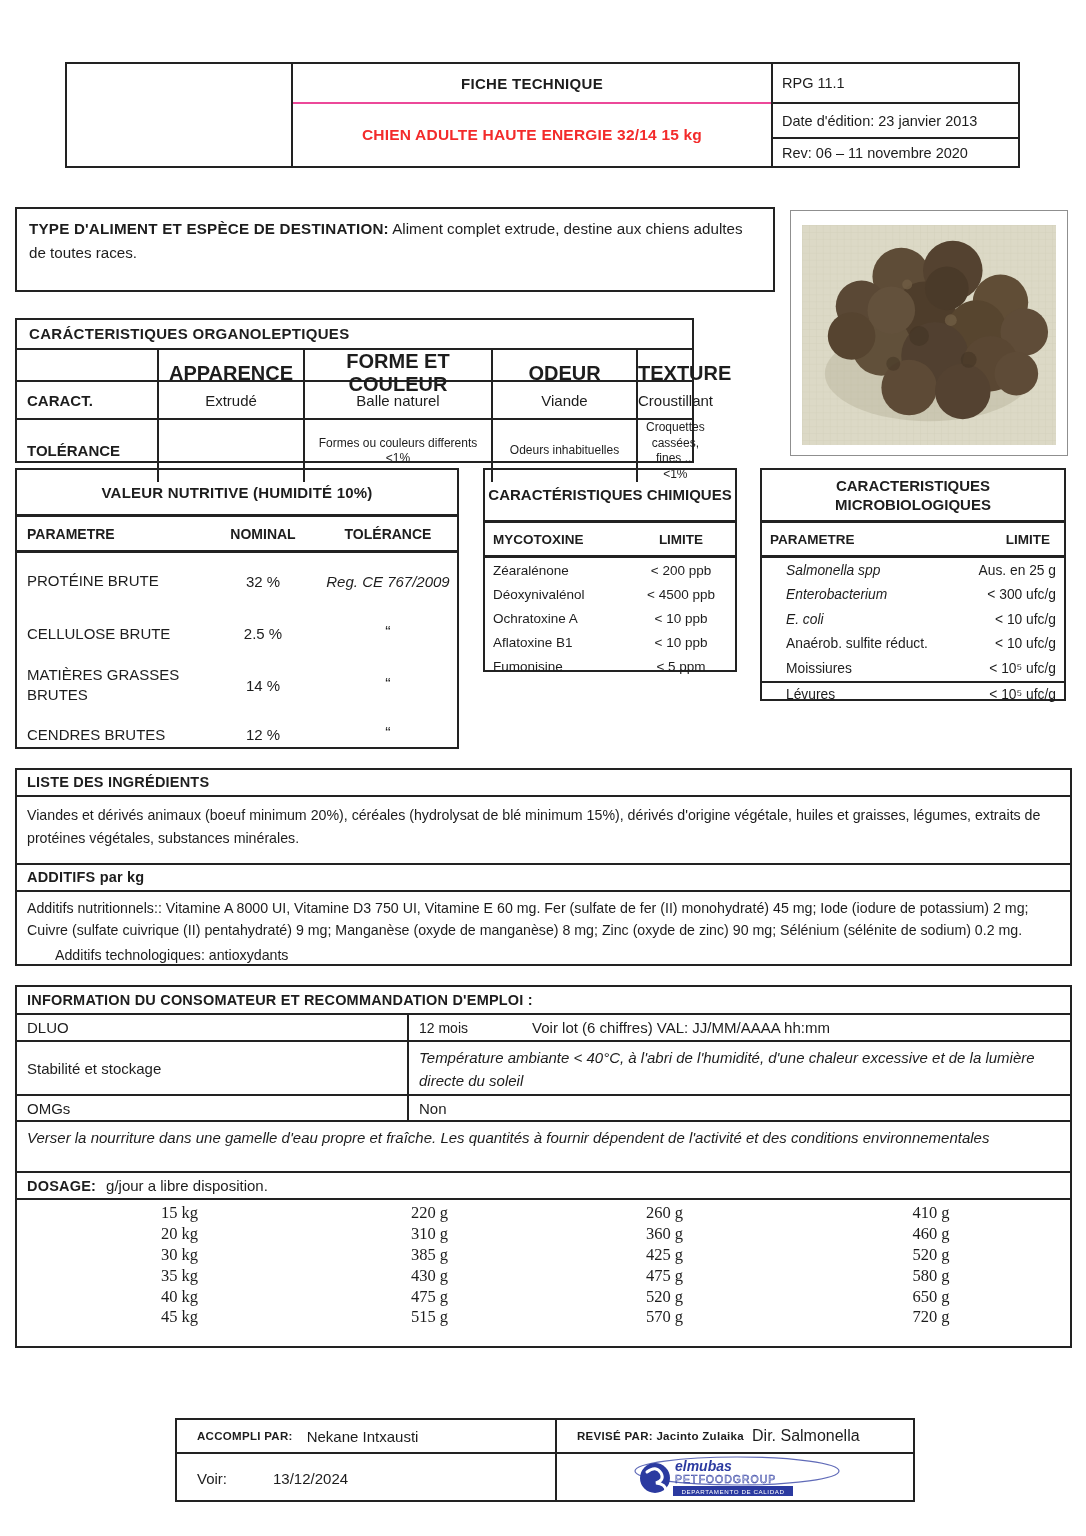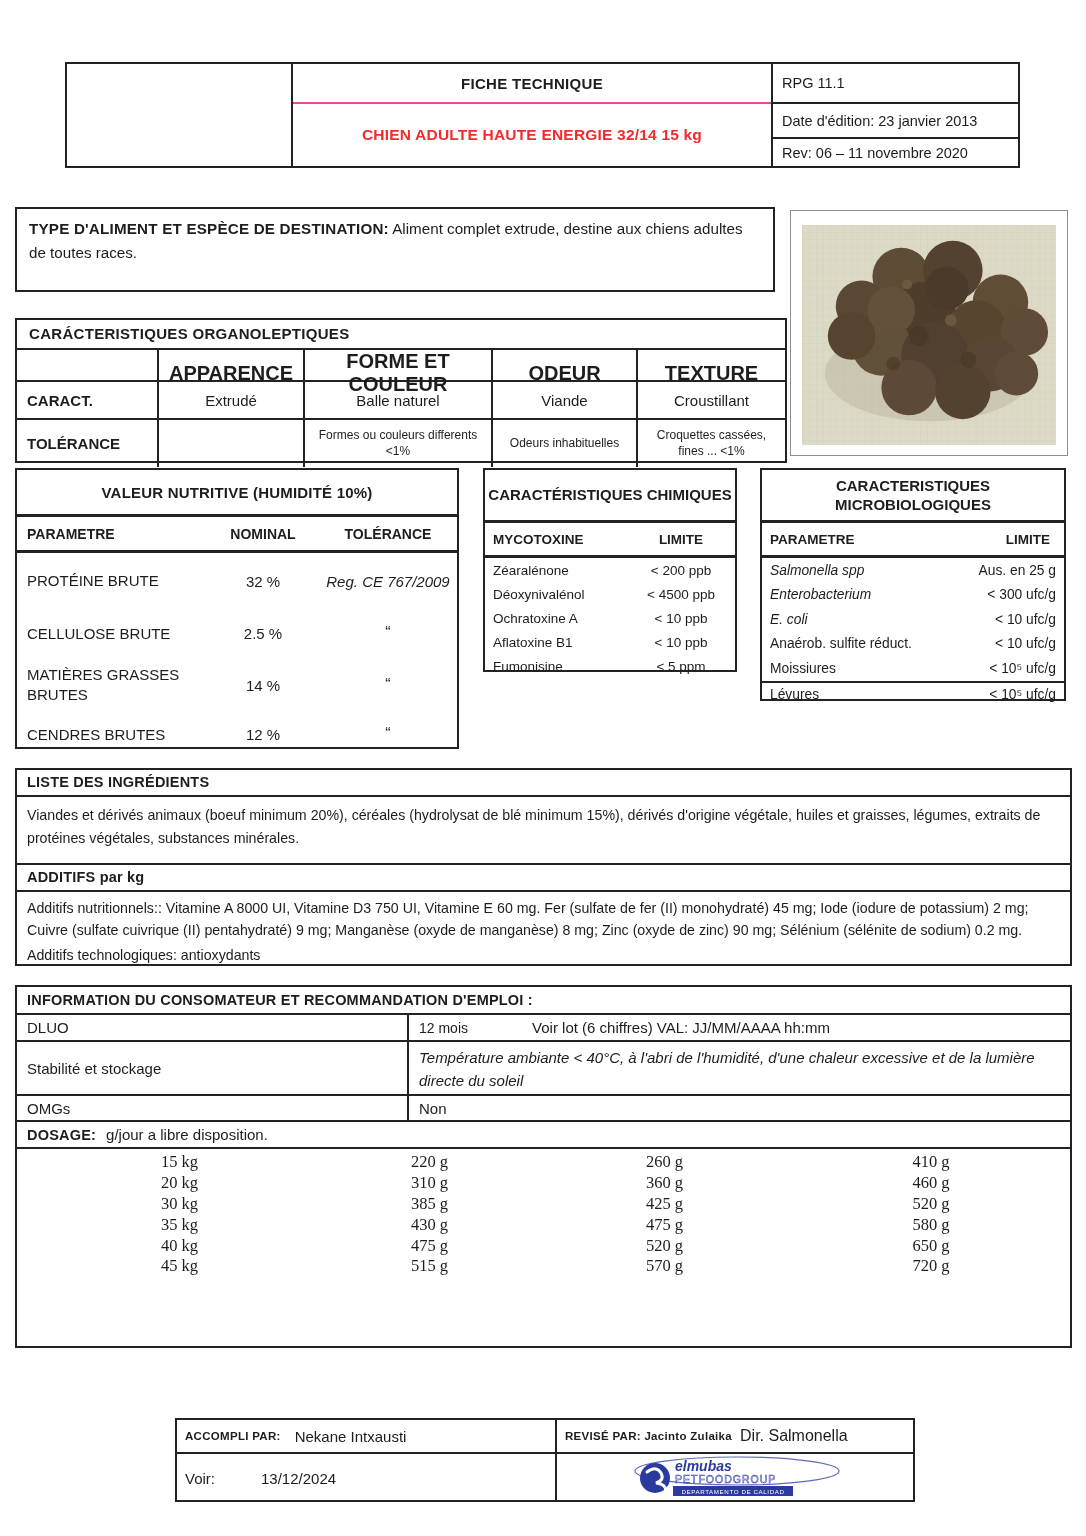--- a/index.html
+++ b/index.html
@@ -21,21 +21,21 @@
 
   
   #type-box{left:15px;top:207px;width:760px;height:85px;padding:8px 12px;font-size:15.2px;line-height:1.55;}
   #type-box b{letter-spacing:.2px;}
 
   
   #kibble-box{left:790px;top:210px;width:278px;height:246px;border:1px solid #8f8f8f;padding:14px 11px 10px 11px;}
   #kibble-box svg{display:block;width:100%;height:100%;}
 
   
-  #org-table{left:15px;top:318px;width:772px;height:145px;font-size:15px;}
+  #org-table{left:15px;top:318px;width:679px;height:145px;font-size:15px;}
   #org-title{height:28px;line-height:28px;padding-left:12px;font-weight:bold;font-size:15px;border-bottom:2px solid #222;letter-spacing:.3px;}
   .org-grid{display:grid;grid-template-columns:140px 146px 188px 145px 1fr;}
   .oc{border-left:2px solid #222;display:flex;align-items:center;justify-content:center;text-align:center;}
   .oc.first{border-left:none;justify-content:flex-start;padding-left:10px;font-weight:bold;}
   #org-head{height:30px;border-bottom:2px solid #222;font-weight:bold;font-size:20px;}
   #org-row1{height:36px;border-bottom:2px solid #222;}
   #org-row2{height:47px;font-size:12px;line-height:1.3;}
   #org-row2 .oc{padding:0 8px;}
   #org-row2 .oc.first{padding-left:10px;font-size:15px;}
 
@@ -62,33 +62,33 @@
   .chem-row{height:24px;font-size:13.5px;}
   .two-grid > div:first-child{padding-left:8px;}
   .two-grid > div:last-child{text-align:center;}
 
   
   #micro-table{left:760px;top:468px;width:306px;height:233px;}
   #micro-title{height:50px;}
   .micro-cols{grid-template-columns:1fr 112px;}
   #micro-head{height:32px;border-bottom:3px solid #222;font-weight:bold;font-size:13.5px;}
   #micro-head > div:last-child{text-align:right;padding-right:14px;}
-  .micro-row{height:24.5px;font-size:13.8px;}
+  .micro-row{height:24.5px;font-size:13.8px;padding-left:16px;}
   .micro-row > div:last-child{text-align:right;padding-right:8px;}
   .micro-row.sep{border-top:2px solid #222;}
   .it{font-style:italic;}
 
   
   #ingr-box{left:15px;top:768px;width:1057px;height:198px;font-size:14.2px;}
   .sec-title{height:25px;line-height:25px;padding-left:10px;font-weight:bold;font-size:14.5px;letter-spacing:.2px;}
   #ingr-title{border-bottom:2px solid #222;}
   #ingr-text{height:66px;padding:7px 10px 0 10px;line-height:1.6;box-sizing:border-box;}
   #addit-title{border-top:2px solid #222;border-bottom:2px solid #222;}
   #addit-text{padding:5px 10px 0 10px;line-height:1.55;}
-  #addit-text .p2{margin-top:3px;}
+  #addit-text .p2{margin-top:3px;margin-left:28px;}
 
   
   #info-box{left:15px;top:985px;width:1057px;height:363px;font-size:15px;}
   #info-title{height:26px;line-height:26px;padding-left:10px;font-weight:bold;font-size:14.5px;border-bottom:2px solid #222;letter-spacing:.2px;}
   .irow{display:flex;border-bottom:2px solid #222;box-sizing:border-box;}
   .irow .lab{width:392px;border-right:2px solid #222;padding-left:10px;display:flex;align-items:center;box-sizing:border-box;}
   .irow .val{flex:1;padding-left:10px;display:flex;align-items:center;}
   #row-dluo{height:27px;}
   #row-dluo .val span:first-child{font-size:14px;}
   #row-dluo .val span:last-child{margin-left:64px;}
@@ -101,21 +101,21 @@
 
   
   #dosage-table{font-family:"Liberation Serif",serif;font-size:16.5px;padding-top:3px;}
   .dt-grid{display:grid;grid-template-columns:285px 215px 255px 1fr;text-align:center;align-items:center;}
   .dt-head{height:25px;}
   .dt-head span{text-decoration:underline;}
   .dt-row{height:20.8px;padding-left:20px;}
 
   
   #footer{left:175px;top:1418px;width:740px;height:84px;display:grid;grid-template-columns:380px 1fr;grid-template-rows:34px 1fr;}
-  .f-cell{display:flex;align-items:center;box-sizing:border-box;padding-left:8px;}
+  .f-cell{display:flex;align-items:center;box-sizing:border-box;padding-left:20px;}
   .f-tl{border-right:2px solid #222;border-bottom:2px solid #222;gap:14px;}
   .f-tr{border-bottom:2px solid #222;gap:8px;}
   .f-bl{border-right:2px solid #222;gap:46px;font-size:15px;}
   .f-br{justify-content:center;padding-left:0;}
   .mini-label{font-size:11.5px;font-weight:bold;letter-spacing:.3px;}
   .f-name{font-size:15px;}
   .f-role{font-size:16px;}
 </style>
 </head>
 <body>
@@ -308,20 +308,21 @@
       </div>
     </div>
     <div class="irow" id="row-stab">
       <div class="lab">Stabilité et stockage</div>
       <div class="val">Température ambiante &lt; 40°C, à l'abri de l'humidité, d'une chaleur excessive et de la lumière directe du soleil</div>
     </div>
     <div class="irow" id="row-omg">
       <div class="lab">OMGs</div>
       <div class="val">Non</div>
     </div>
+    <div id="info-note">Verser la nourriture dans une gamelle d'eau propre et fraîche. Les quantités à fournir dépendent de l'activité et des  conditions environnementales</div>
     <div id="dosage-row">
       <b>DOSAGE:</b>
       <span>g/jour a libre disposition.</span>
     </div>
 
     <div id="dosage-table">
       <div class="dt-grid dt-row">
         <div>15 kg</div>
         <div>220 g</div>
         <div>260 g</div>

